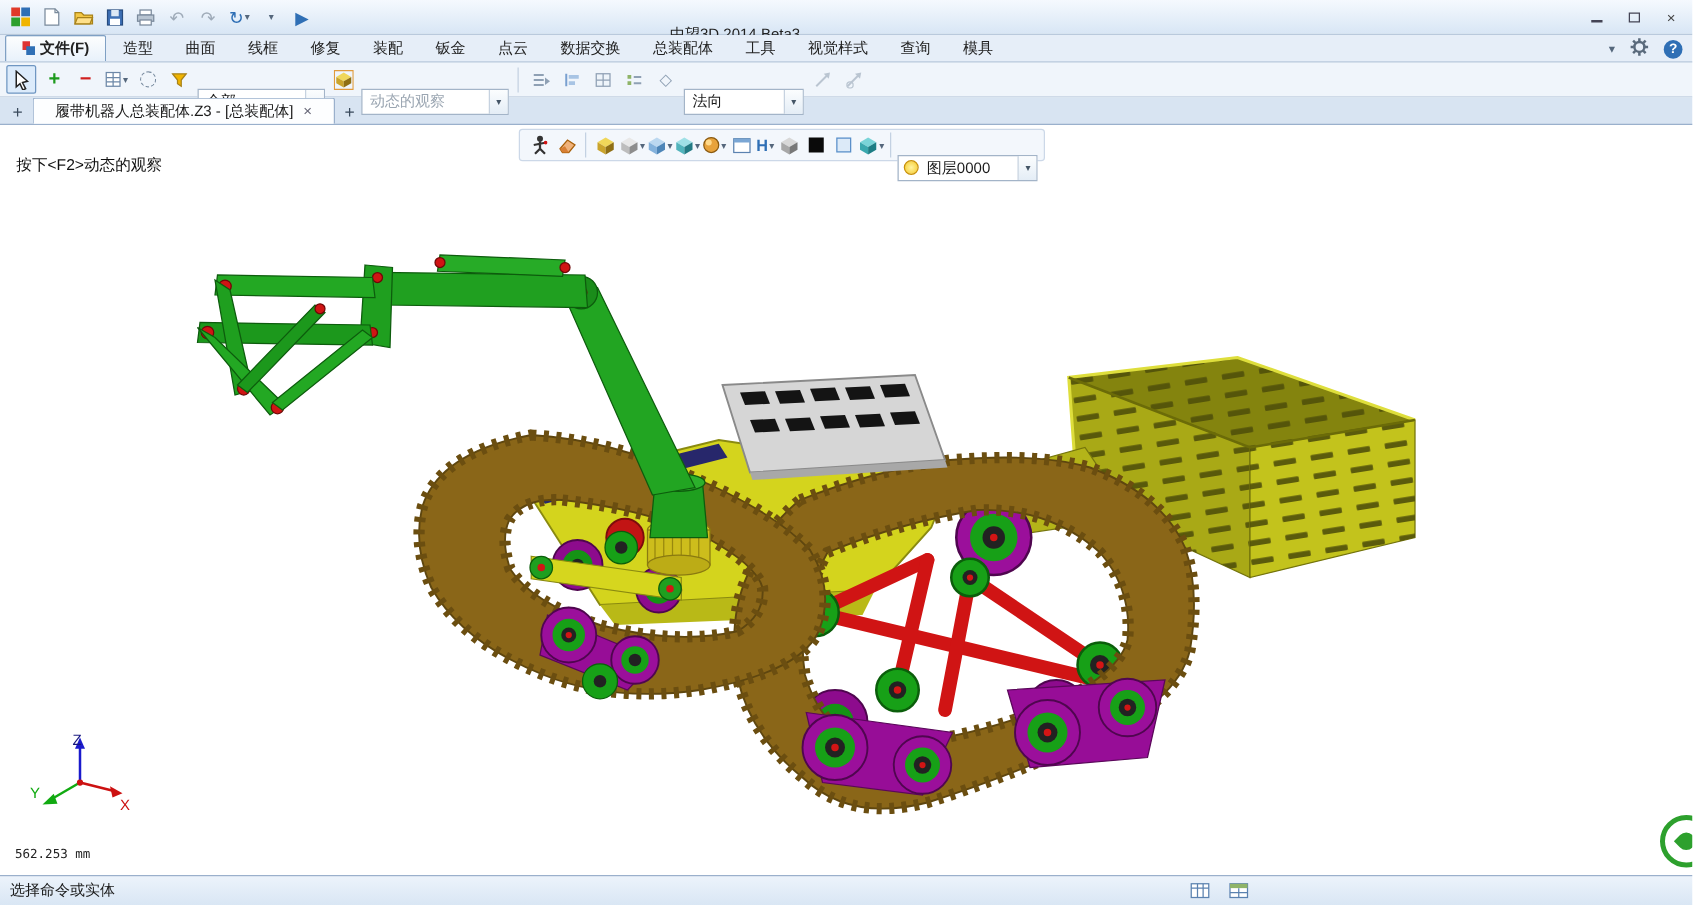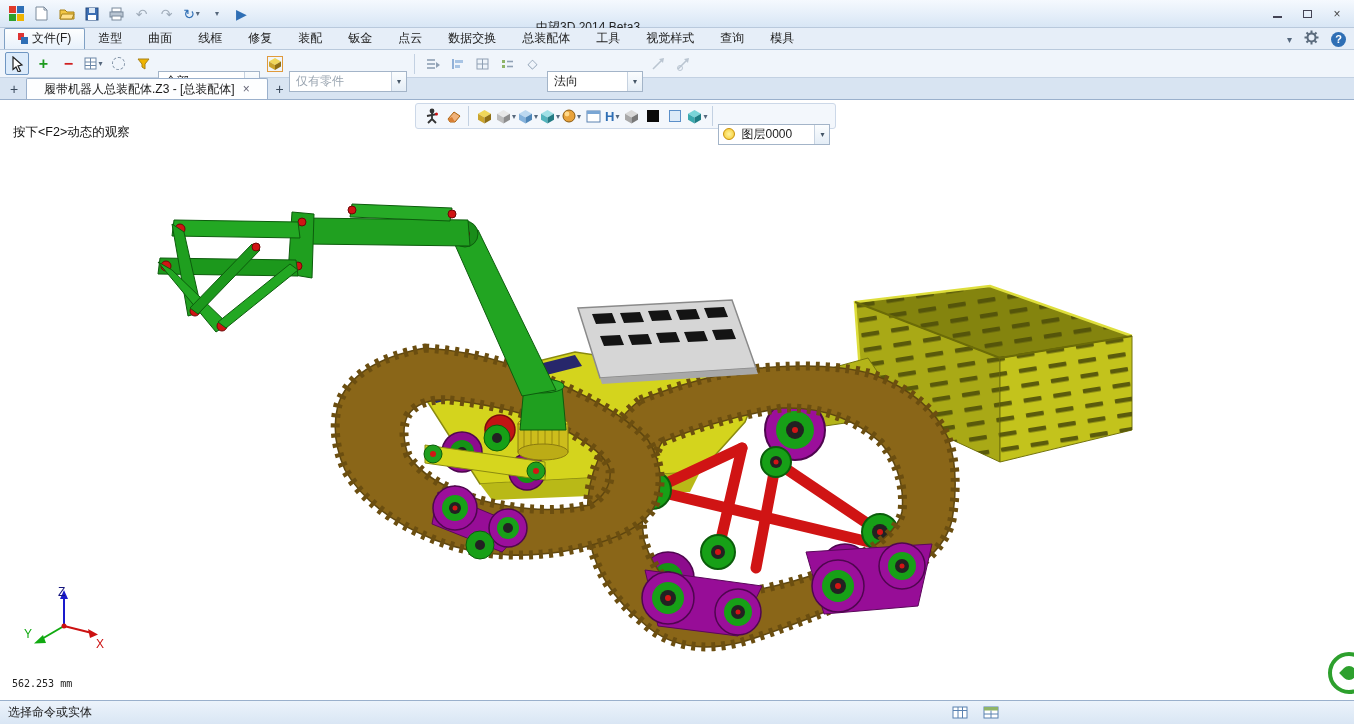--- a/index.html
+++ b/index.html
@@ -21,21 +21,21 @@
   .winbtns { position:absolute; right:6px; top:5px; display:flex; gap:8px; }
   .winbtn { width:22px; height:17px; display:flex; align-items:center; justify-content:center; color:#444; }
   .wb-min { width:9px; height:8px; border-bottom:2px solid #445; }
   .wb-max { width:9px; height:8px; border:1.5px solid #445; }
 
   
   .tabsrow { height:22px; background:#e6eef8; border-bottom:1px solid #b9c9dc; display:flex; align-items:flex-end;
     padding:0 4px; position:relative; }
   .rtab { padding:2px 13px 3px 13px; height:21px; display:flex; align-items:center; gap:4px; color:#222; }
   .rtab.active { background:linear-gradient(#fdfefe,#e8f1fb); border:1px solid #7fa0c4; border-bottom:none;
-    border-radius:2px 2px 0 0; font-weight:normal; }
+    border-radius:2px 2px 0 0; font-weight:bold; }
   .file-ico { width:10px; height:11px; position:relative; }
   .file-ico::before { content:""; position:absolute; left:0; top:0; width:6px; height:7px; background:#d33; }
   .file-ico::after  { content:""; position:absolute; left:3px; top:4px; width:7px; height:7px; background:#2f6fb5; }
   .tabsrow-right { position:absolute; right:8px; top:2px; display:flex; gap:12px; align-items:center; }
   .help-circle { width:15px; height:15px; border-radius:50%; background:#2f6fb5; color:#fff; font-size:11px;
     font-weight:bold; display:flex; align-items:center; justify-content:center; }
 
   
   .toolrow { height:28px; background:#f0f5fb; border-bottom:1px solid #c3d1e2; display:flex; align-items:center;
     gap:4px; padding:0 5px; }
@@ -253,21 +253,21 @@
   </span>
   <span class="icon-btn">
     <svg width="16" height="16">
         <rect x="0.5" y="0.5" width="15" height="15" fill="none" stroke="#e09a3c"></rect>
         <polygon points="8,2 14,5.5 8,9 2,5.5" fill="#f0d75a"></polygon>
         <polygon points="2,5.5 8,9 8,14 2,10.5" fill="#caa42c"></polygon>
         <polygon points="14,5.5 8,9 8,14 14,10.5" fill="#8f6f14"></polygon>
       </svg>
   </span>
   <span class="combo" style="width:118px">
-    <span class="val dim">仅有零件</span>
+    <span class="val dim">动态的观察</span>
     <span class="arrow" style="margin-left:auto">▾</span>
   </span>
   <span class="tool-sep"></span>
   <span class="icon-btn">
     <svg width="14" height="12">
         <line x1="1" y1="2" x2="9" y2="2" stroke="#8fa0b4" stroke-width="1.6"></line>
         <line x1="1" y1="6" x2="9" y2="6" stroke="#8fa0b4" stroke-width="1.6"></line>
         <line x1="1" y1="10" x2="9" y2="10" stroke="#8fa0b4" stroke-width="1.6"></line>
         <polygon points="10,4 14,7 10,10" fill="#8fa0b4"></polygon>
       </svg>

